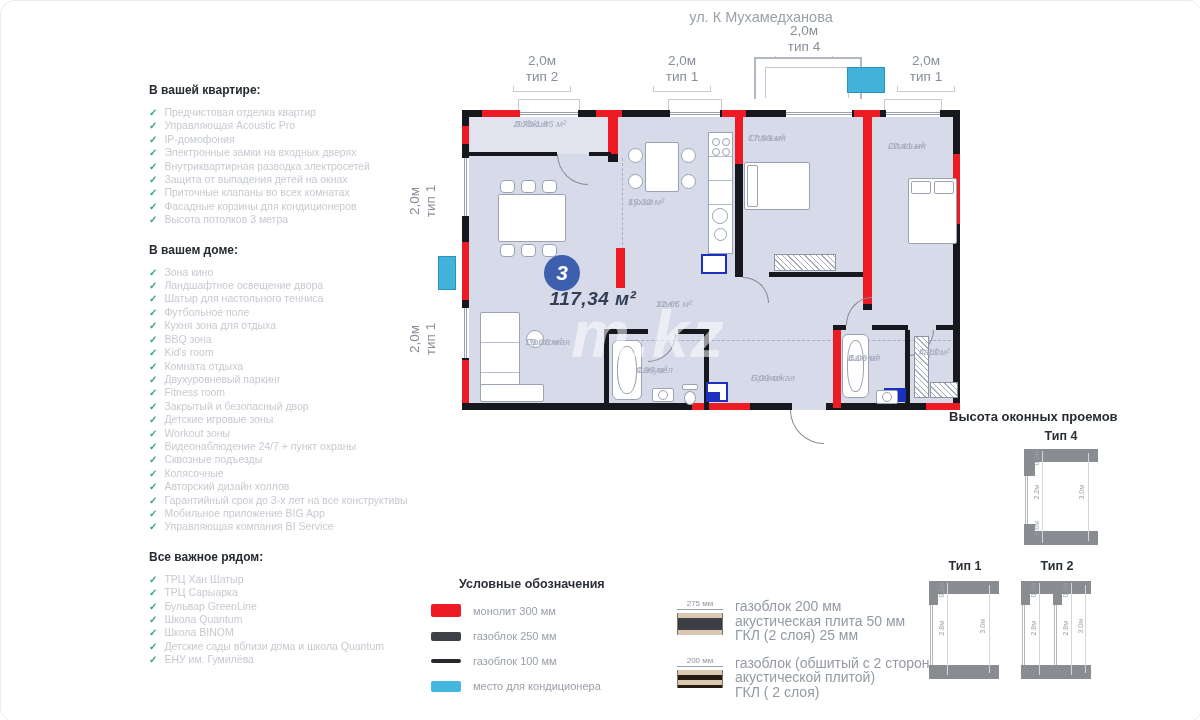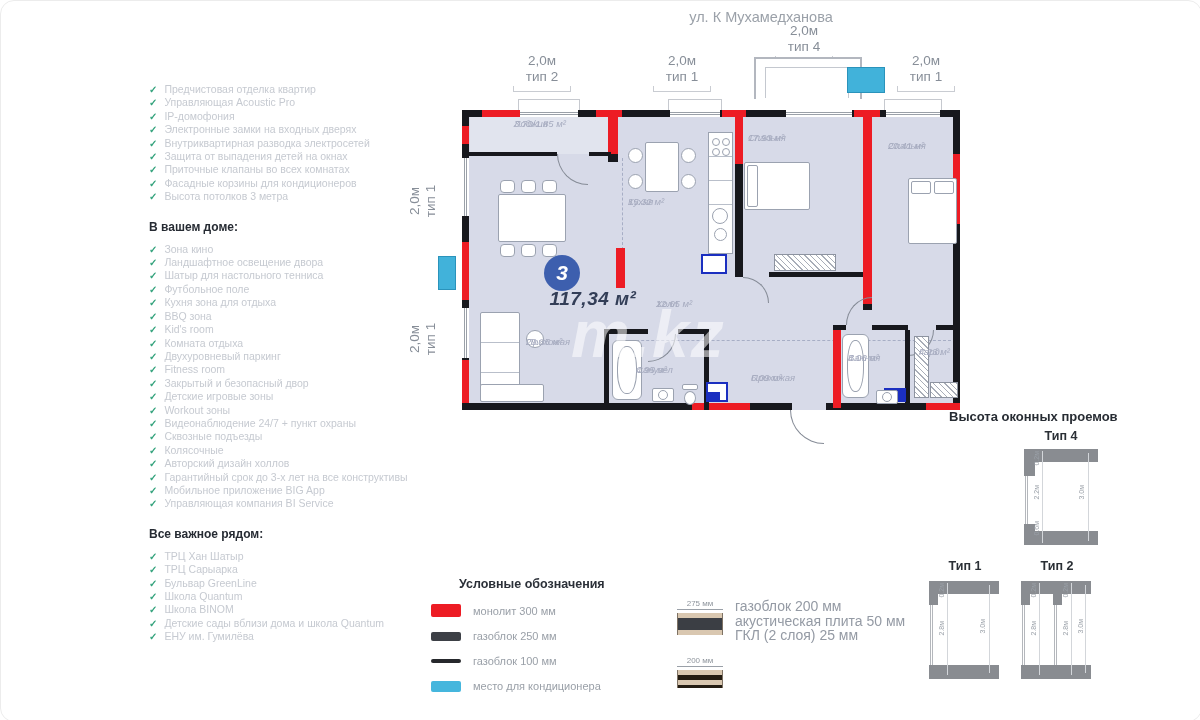--- a/index.html
+++ b/index.html
@@ -73,20 +73,21 @@
   .dk2{background:#241c12;height:5px}
   .dk3{background:#241c12;height:3px}
   .ws-text{font-size:14px;line-height:14.5px;color:#949aa4}
 </style>
 </head>
 <body>
 
 <div class="canvas">
 
   <div class="sidebar">
+    <div class="sb-title">В вашей квартире:</div>
     <ul class="sb-list">
 
     <li>
           <span class="chk">✓</span>
           <span>Предчистовая отделка квартир</span>
         </li>
         <li>
           <span class="chk">✓</span>
           <span>Управляющая Acoustic Pro</span>
         </li>
@@ -542,16 +543,21 @@
     <div class="ws">
       <div class="ws-left">
         <div class="ws-dim">200 мм</div>
         <div class="ws-icon">
           <div class="tan"></div>
           <div class="dk2"></div>
           <div class="tan"></div>
           <div class="dk3"></div>
         </div>
       </div>
+      <div class="ws-text">
+        <div>газоблок (обшитый с 2 сторон</div>
+        <div>акустической плитой)</div>
+        <div>ГКЛ ( 2 слоя)</div>
+      </div>
     </div>
   </div>
 
 </div>
 
 </body></html>

